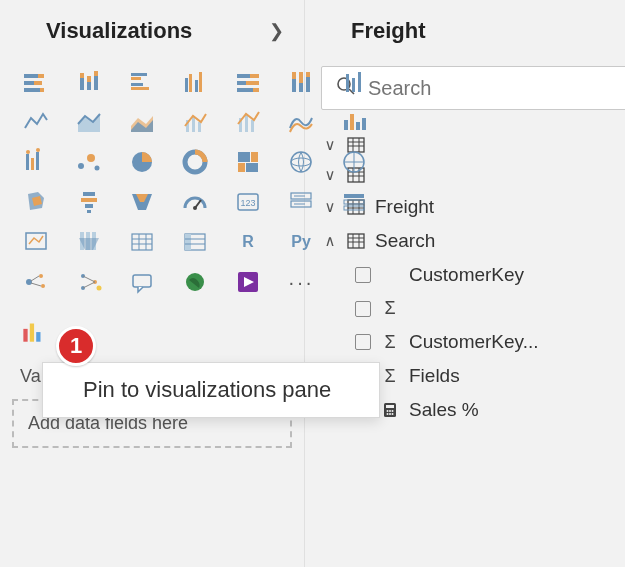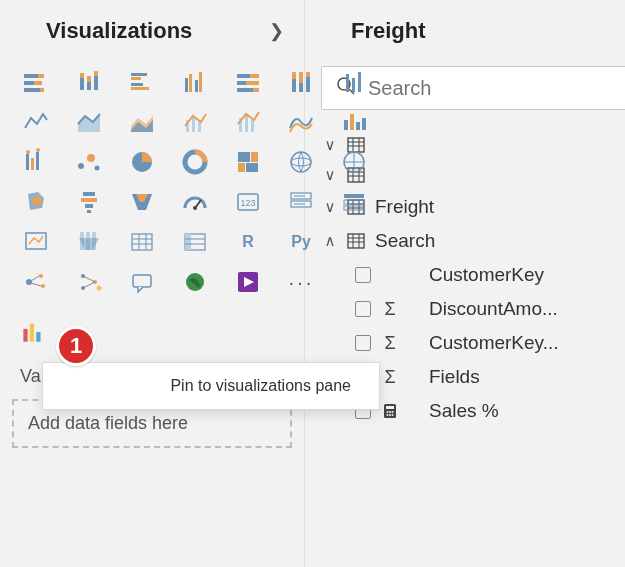--- a/index.html
+++ b/index.html
@@ -19,36 +19,36 @@
   .viz-item svg { width: 28px; height: 28px; }
   .txticon { font-weight: 700; font-size: 16px; color: #6a93b8; }
   .more-dots { font-size: 20px; color: #555; letter-spacing: 2px; line-height: 1; }
 
   .custom-row { padding: 10px 18px; display: flex; align-items: center; gap: 10px; position: relative; }
   .custom-viz { width: 30px; height: 30px; display:flex; align-items:center; justify-content:center; }
 
   .callout-badge { position: absolute; left: 56px; top: 326px; width: 40px; height: 40px; border-radius: 50%; background: #d92c2c; border: 3px solid #fff; color: #fff; display: flex; align-items: center; justify-content: center; font-weight: 700; font-size: 22px; z-index: 30; box-shadow: 0 1px 2px rgba(0,0,0,.2);}
 
   .context-menu { position: absolute; left: 42px; top: 362px; width: 338px; background: #fff; border: 1px solid #d8d8d8; box-shadow: 0 4px 12px rgba(0,0,0,.12); z-index: 20; }
-  .context-item { padding: 14px 28px; font-size: 16px; color: #333; cursor: pointer; border-bottom: 1px solid #eee; text-align: right; }
+  .context-item { padding: 14px 40px; font-size: 22px; color: #333; cursor: pointer; border-bottom: 1px solid #eee; }
   .context-item:last-child { border-bottom: none; }
 
   .vals-label { padding: 10px 20px 8px 20px; font-size: 18px; color: #555; }
   .drop-well { margin: 4px 12px 12px 12px; border: 2px dashed #bbb; padding: 12px 14px; font-size: 18px; color: #555; }
 
   .search-wrap { padding: 6px 16px 12px 16px; }
   .search-box { display: flex; align-items: center; gap: 12px; background: #fff; border: 1px solid #c9c9c9; height: 44px; padding: 0 14px; border-radius: 2px; }
   .search-box input { border: none; outline: none; font-size: 20px; color: #555; flex: 1; background: transparent; }
 
   .field-tree { padding: 8px 14px 8px 14px; font-size: 19px; color: #333; }
   .f-table { display: flex; align-items: center; gap: 10px; padding: 6px 4px; cursor: pointer; }
   .tbl-icon { display:inline-flex; }
   .f-fields { padding-left: 34px; }
   .f-field { display: flex; align-items: center; gap: 10px; padding: 6px 2px; white-space: nowrap; overflow: hidden; text-overflow: ellipsis; }
-  .f-field .lbl { overflow: hidden; text-overflow: ellipsis; max-width: 180px; margin-left: 20px; }
+  .f-field .lbl { overflow: hidden; text-overflow: ellipsis; max-width: 180px; }
   .chk { width: 16px; height: 16px; border: 1.5px solid #888; border-radius: 2px; flex-shrink:0; }
   .sigma { font-size: 18px; color: #444; width: 18px; text-align: center; }
   .calc { display:inline-flex; width:18px; justify-content:center; }
 
   .arrow { width: 14px; display:inline-flex; justify-content:center; color:#555; font-size:15px; }
 </style>
 </head>
 <body>
 
 <div class="pane viz">
@@ -449,21 +449,20 @@
 
     <div class="f-fields">
       <div class="f-field">
         <span class="chk"></span>
         <span class="sigma"></span>
         <span class="lbl">CustomerKey</span>
       </div>
       <div class="f-field">
         <span class="chk"></span>
         <span class="sigma">Σ</span>
-        <span class="lbl">DiscountAmo...</span>
       </div>
       <div class="f-field">
         <span class="chk"></span>
         <span class="sigma">Σ</span>
         <span class="lbl">CustomerKey...</span>
       </div>
       <div class="f-field">
         <span class="chk"></span>
         <span class="sigma">Σ</span>
         <span class="lbl">Fields</span>

